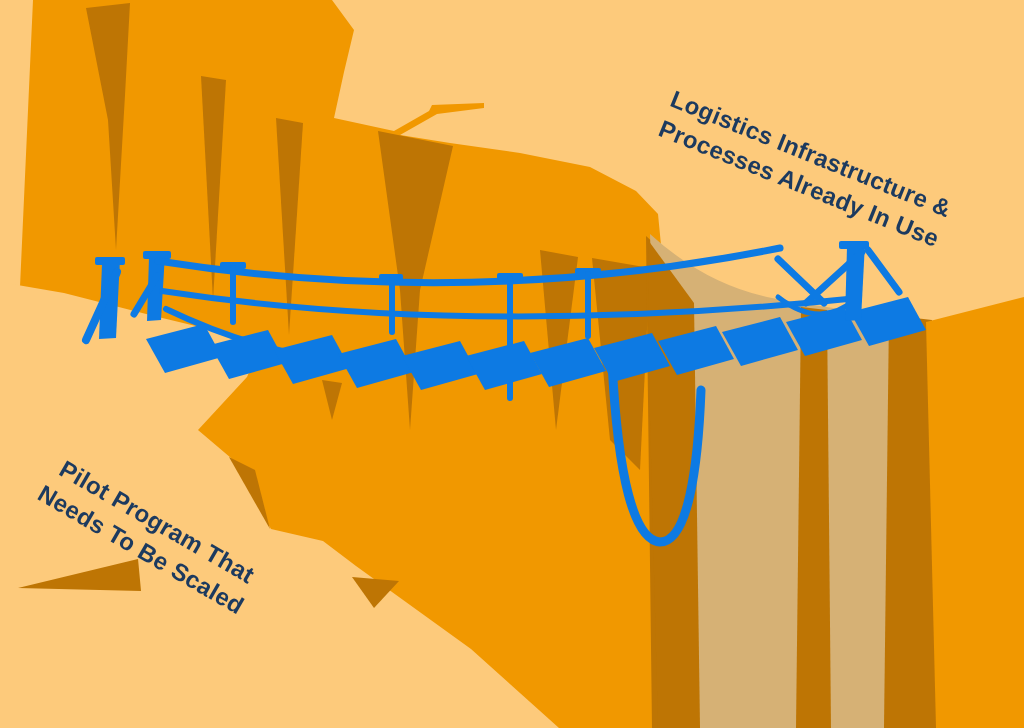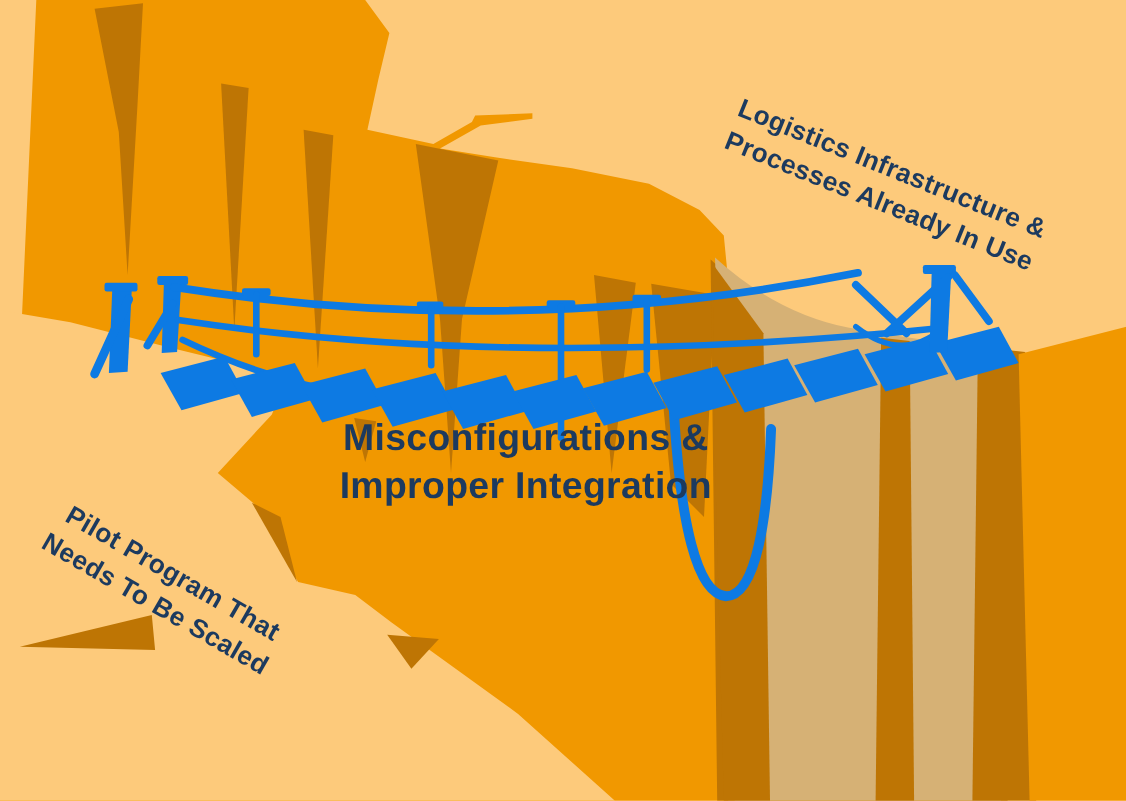--- a/index.html
+++ b/index.html
@@ -140,22 +140,18 @@
       <path class="rope" stroke-width="7" d="M778,259 L824,303"></path>
       <path class="rope" stroke-width="7" d="M868,250 L899,292"></path>
     </g>
   </svg>
 
   <div class="label label-right">
     <span>Logistics Infrastructure &amp;</span>
     <span>Processes Already In Use</span>
   </div>
 
-  <div class="label label-center">
-    <span>Misconfigurations &amp;</span>
-    <span>Improper Integration</span>
-  </div>
 
   <div class="label label-left">
     <span>Pilot Program That</span>
     <span>Needs To Be Scaled</span>
   </div>
 </div>
 
 </body></html>

